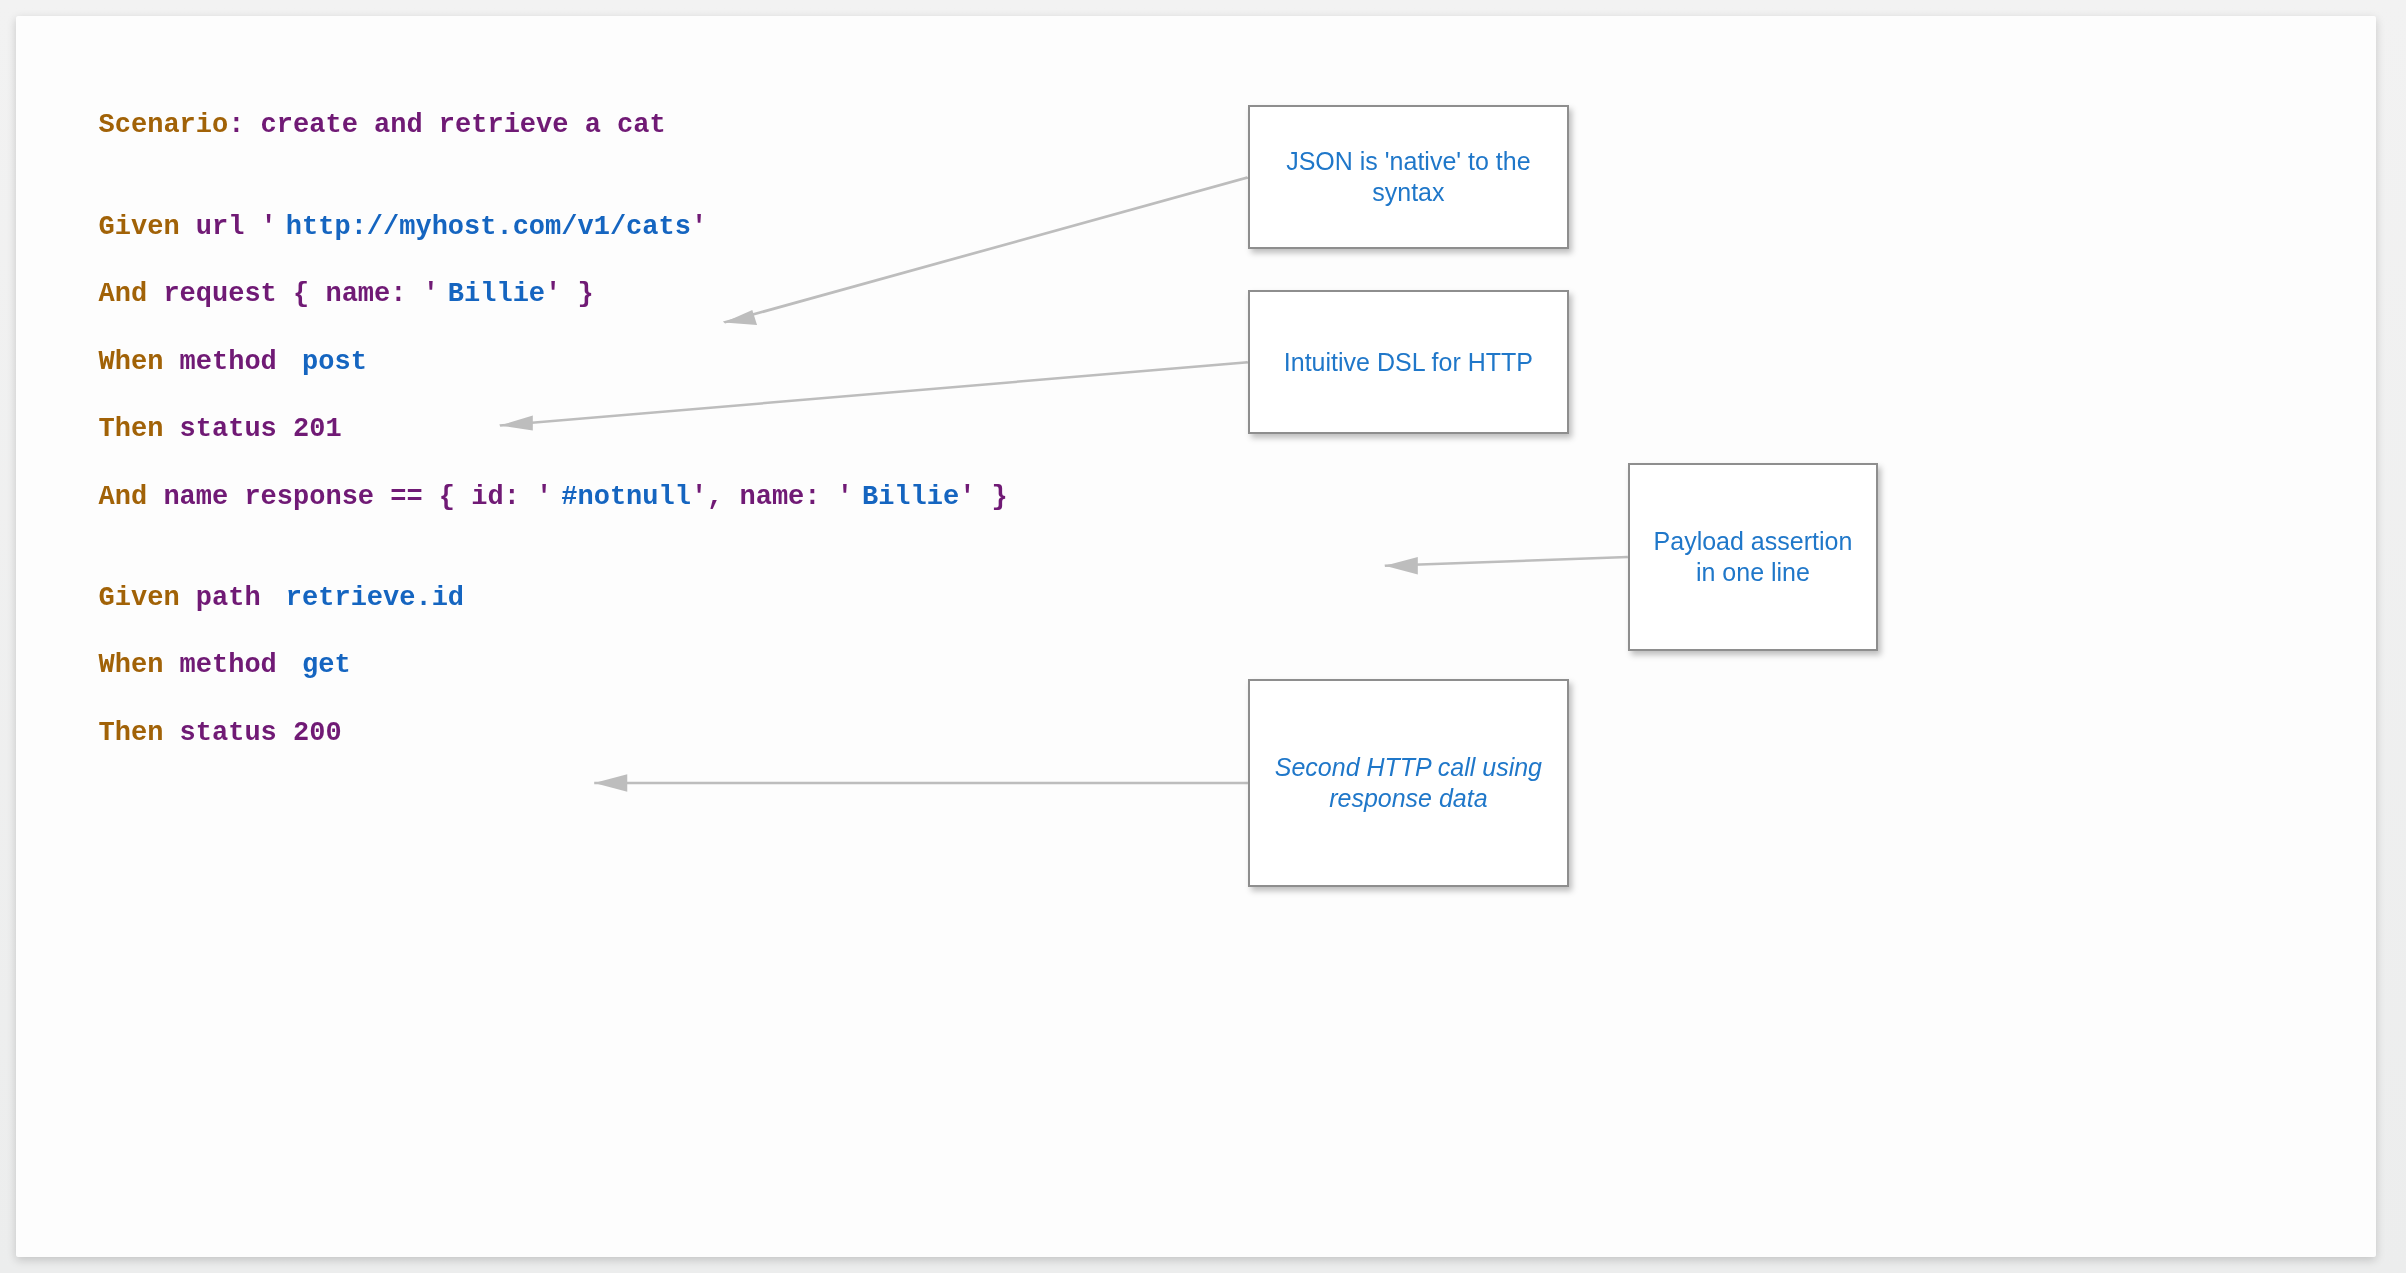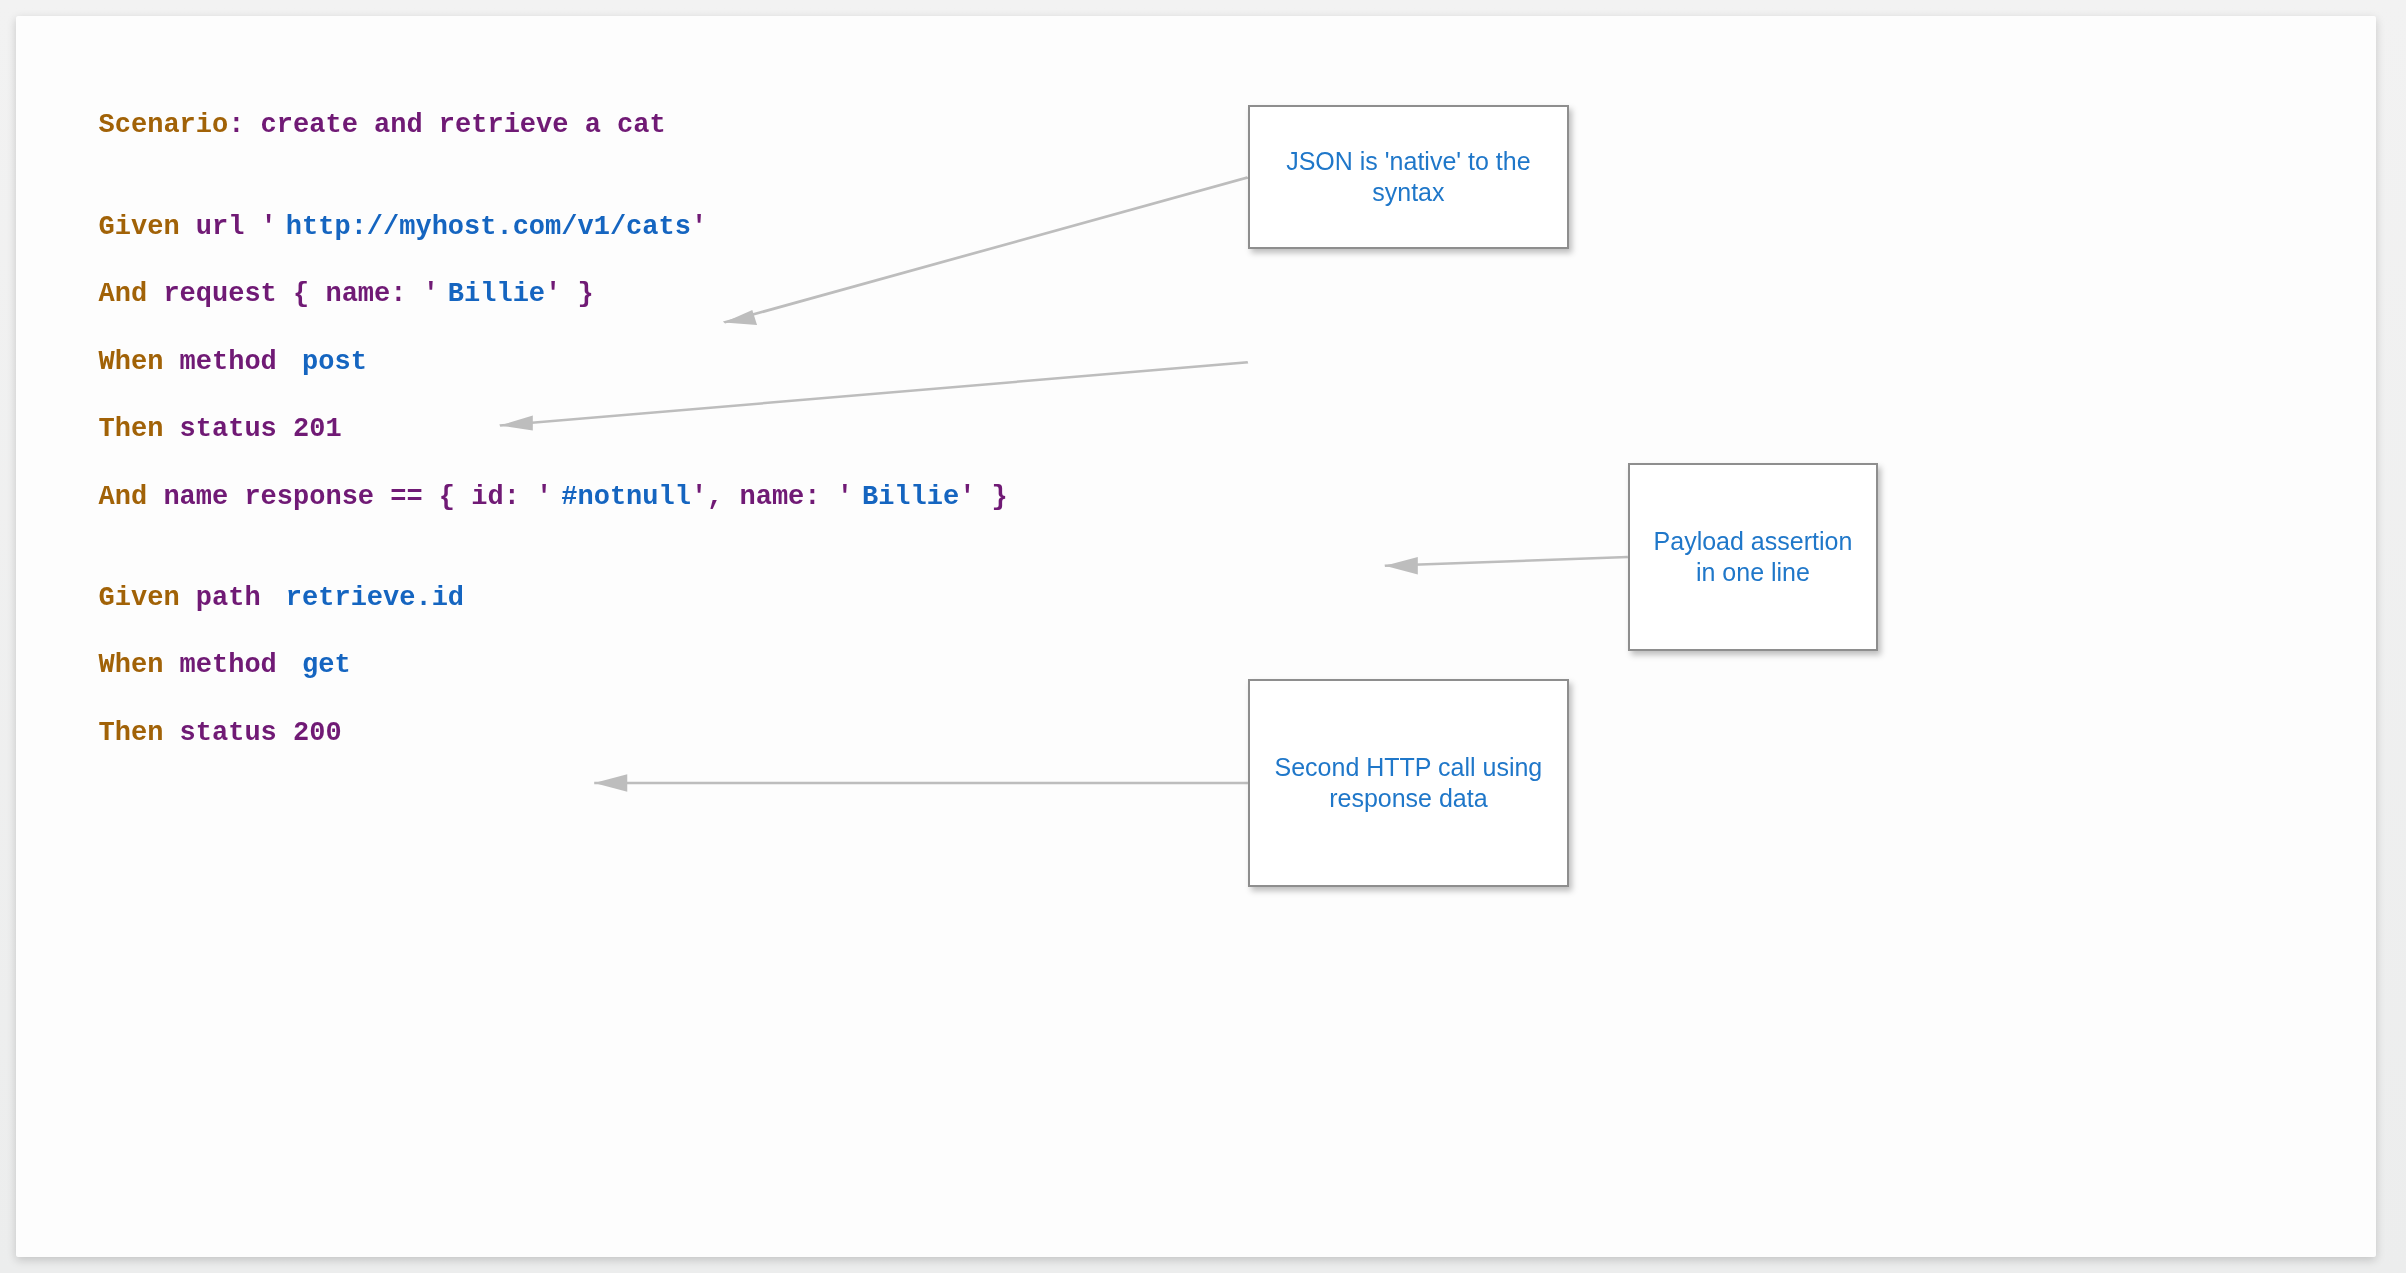--- a/index.html
+++ b/index.html
@@ -63,21 +63,21 @@
     stroke-width: 2;
   }
   svg.connectors polygon {
     fill: #bdbdbd;
   }
 
   
   .c1 { left: 52.2%; top: 7.2%;  width: 13.6%; height: 11.6%; }
   .c2 { left: 52.2%; top: 22.1%; width: 13.6%; height: 11.6%; }
   .c3 { left: 68.3%; top: 36.0%; width: 10.6%; height: 15.2%; }
-  .c4 { left: 52.2%; top: 53.4%; width: 13.6%; height: 16.8%; }
+  .c4 { left: 52.2%; top: 53.4%; width: 13.6%; height: 16.8%; font-style: italic; }
 </style>
 </head>
 <body>
 
 <div class="panel">
 
   <svg class="connectors" viewBox="0 0 1000 1000" preserveAspectRatio="none">
 
     <line x1="522" y1="130" x2="300" y2="247"></line>
     <polygon points="300,247 312,237 314,249"></polygon>
@@ -108,16 +108,17 @@
 <span></span>
 <span></span>
 <span><span class="kw">Given</span><span class="plain"> path </span><span class="lit">retrieve.id</span></span>
 <span></span>
 <span><span class="kw">When</span><span class="plain"> method </span><span class="lit">get</span></span>
 <span></span>
 <span><span class="kw">Then</span><span class="plain"> status 200</span></span>
 </div>
 
   <div class="callout c1">JSON is 'native' to the syntax</div>
+  <div class="callout c2">Intuitive DSL for HTTP</div>
   <div class="callout c3">Payload assertion in one line</div>
   <div class="callout c4">Second HTTP call using response data</div>
 
 </div>
 
 </body></html>

